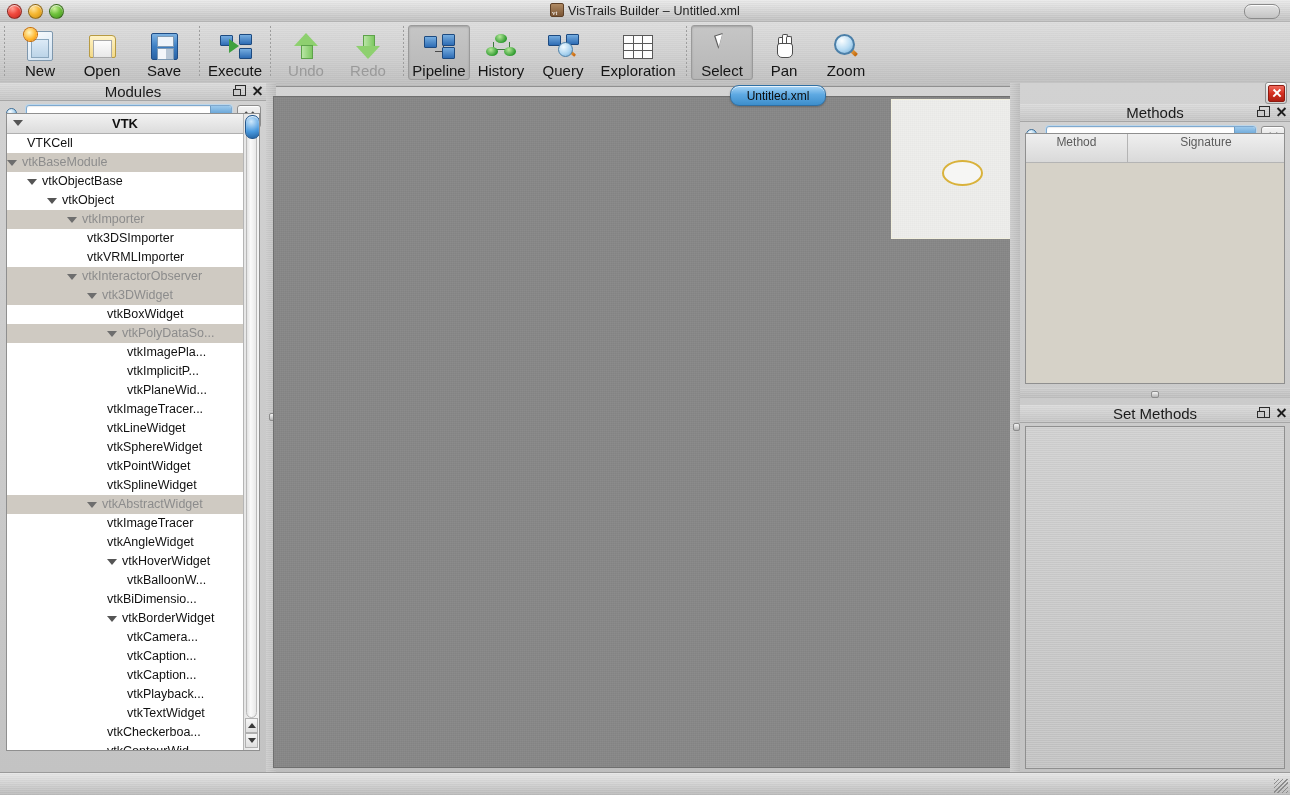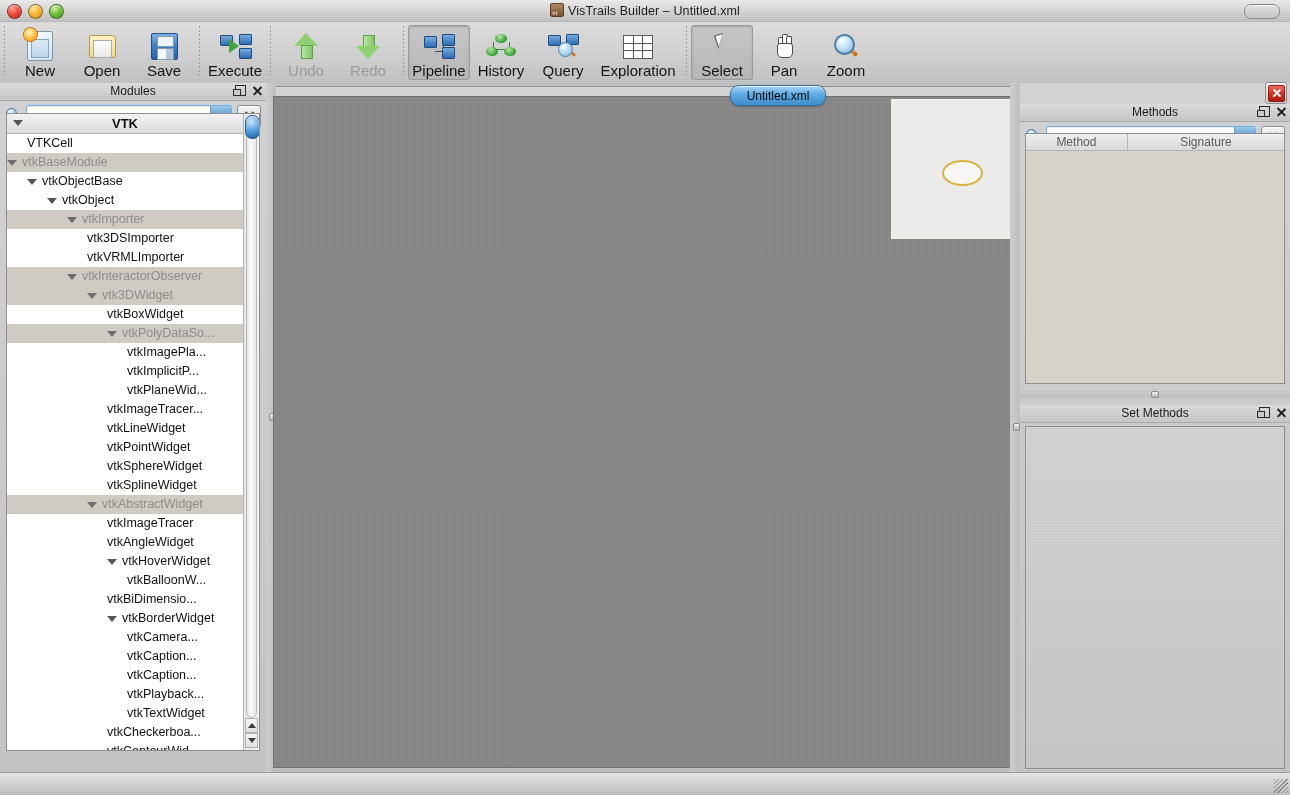--- a/index.html
+++ b/index.html
@@ -157,21 +157,21 @@
   .ic-pan .f2{left:11px;top:1px;}
   .ic-pan .f3{left:15px;top:3px;}
   .ic-zoom{width:28px;height:26px;margin:3px auto 0;position:relative;}
   .ic-zoom .lens{position:absolute;left:2px;top:1px;width:17px;height:17px;border-radius:50%;
     background:radial-gradient(circle at 35% 28%,#fbfeff,#b7dbf3 55%,#6ea8d4 100%);border:2px solid #4b7fa8;}
   .ic-zoom .hnd{position:absolute;left:16px;top:17px;width:10px;height:4px;border-radius:1px;
     background:linear-gradient(90deg,#f6b65b,#c06407);transform:rotate(42deg);}
 
   
   .panel-title{
-    height:17px;line-height:17px;text-align:center;font-size:12px;color:#1b1b1b;
+    height:17px;line-height:17px;text-align:center;font-size:15px;color:#1b1b1b;
     background:
       repeating-linear-gradient(180deg, rgba(255,255,255,0.2) 0px, rgba(255,255,255,0) 1px, rgba(0,0,0,0.03) 2px),
       linear-gradient(180deg,#dadada,#c4c4c4);
     position:relative;border-bottom:1px solid #a6a6a6;
   }
   .ptbtns{position:absolute;right:4px;top:2px;display:flex;gap:6px;align-items:center;}
   .float-ic{width:9px;height:9px;border:1.2px solid #2b2b2b;position:relative;background:transparent;}
   .float-ic::after{content:"";position:absolute;left:-3px;top:3px;width:6px;height:5px;border:1.2px solid #2b2b2b;
     background:#cacaca;}
   .x-ic{width:10px;height:10px;position:relative;}
@@ -302,21 +302,21 @@
     background:linear-gradient(180deg,#f06a5e 0%,#d42f20 50%,#ad1f13 100%);
     border:1px solid #8f1a10;display:flex;align-items:center;justify-content:center;
   }
   .bigclose .inner .x-ic::before,.bigclose .inner .x-ic::after{background:#fff;height:2.4px;top:4px;width:10px;left:1px;}
 
   .methods-panel{position:absolute;left:0;top:21px;width:270px;height:284px;}
   .mtable{
     position:absolute;left:5px;top:29px;right:5px;bottom:4px;border:1px solid #8f8f8f;background:#d6d2c8;
     overflow:hidden;
   }
-  .mthead{display:flex;height:17px;}
+  .mthead{display:flex;height:29px;}
   .mth{
     flex:1;line-height:17px;text-align:center;font-size:12px;color:#5b5b5b;
     background:linear-gradient(180deg,#efefef,#d9d9d9);border-right:1px solid #b4b4b4;border-bottom:1px solid #b4b4b4;
   }
   .mth:last-child{border-right:none;text-align:center;}
   .mth.sig{flex:1.55;}
 
   .hsplit{
     position:absolute;left:0;width:270px;height:10px;
     background:
@@ -603,25 +603,25 @@
             <div class="trow leaf">
               <span style="width: 100px; flex: 0 0 auto;"></span>
               <span>vtkImageTracer...</span>
             </div>
             <div class="trow leaf">
               <span style="width: 100px; flex: 0 0 auto;"></span>
               <span>vtkLineWidget</span>
             </div>
             <div class="trow leaf">
               <span style="width: 100px; flex: 0 0 auto;"></span>
+              <span>vtkSphereWidget</span>
+            </div>
+            <div class="trow leaf">
+              <span style="width: 100px; flex: 0 0 auto;"></span>
               <span>vtkPointWidget</span>
-            </div>
-            <div class="trow leaf">
-              <span style="width: 100px; flex: 0 0 auto;"></span>
-              <span>vtkSphereWidget</span>
             </div>
             <div class="trow leaf">
               <span style="width: 100px; flex: 0 0 auto;"></span>
               <span>vtkSplineWidget</span>
             </div>
             <div class="trow group">
               <span style="width: 80px; flex: 0 0 auto;"></span>
               <span class="caret"></span>
               <span>vtkAbstractWidget</span>
             </div>

